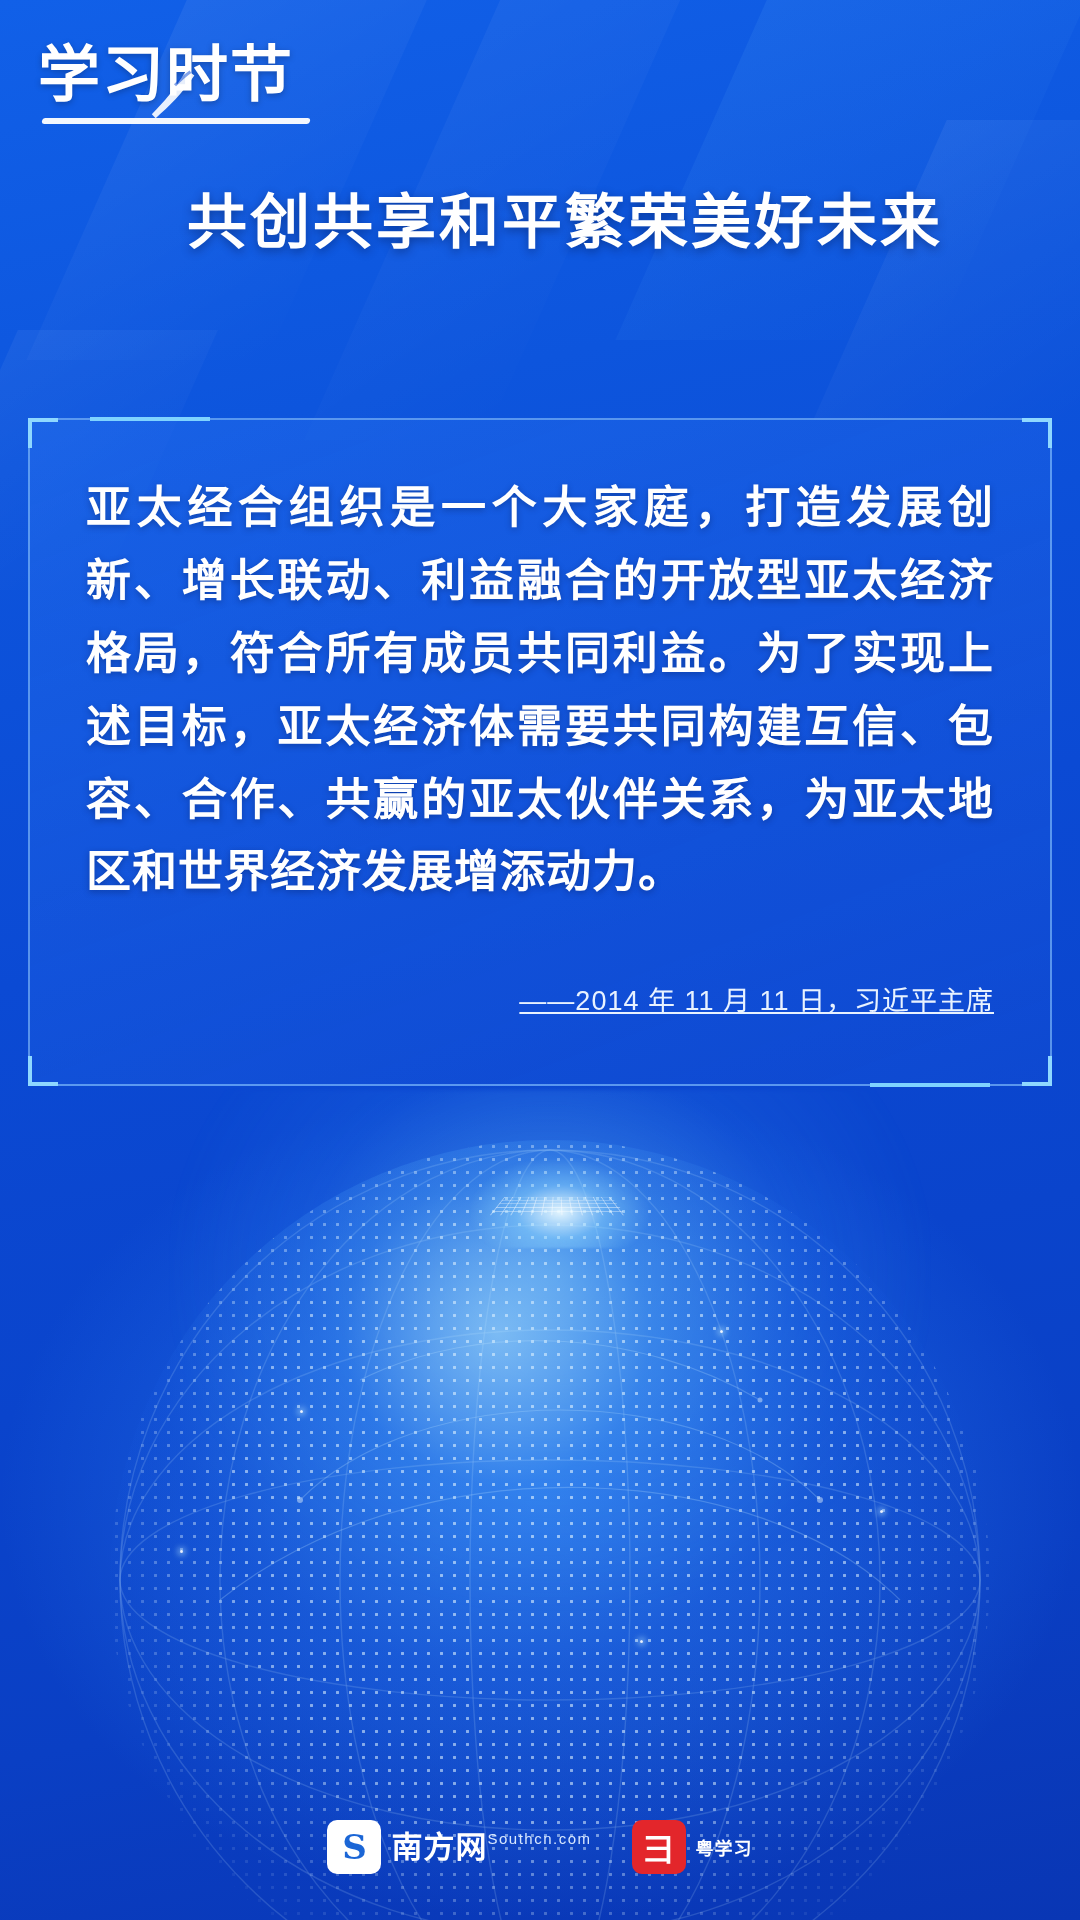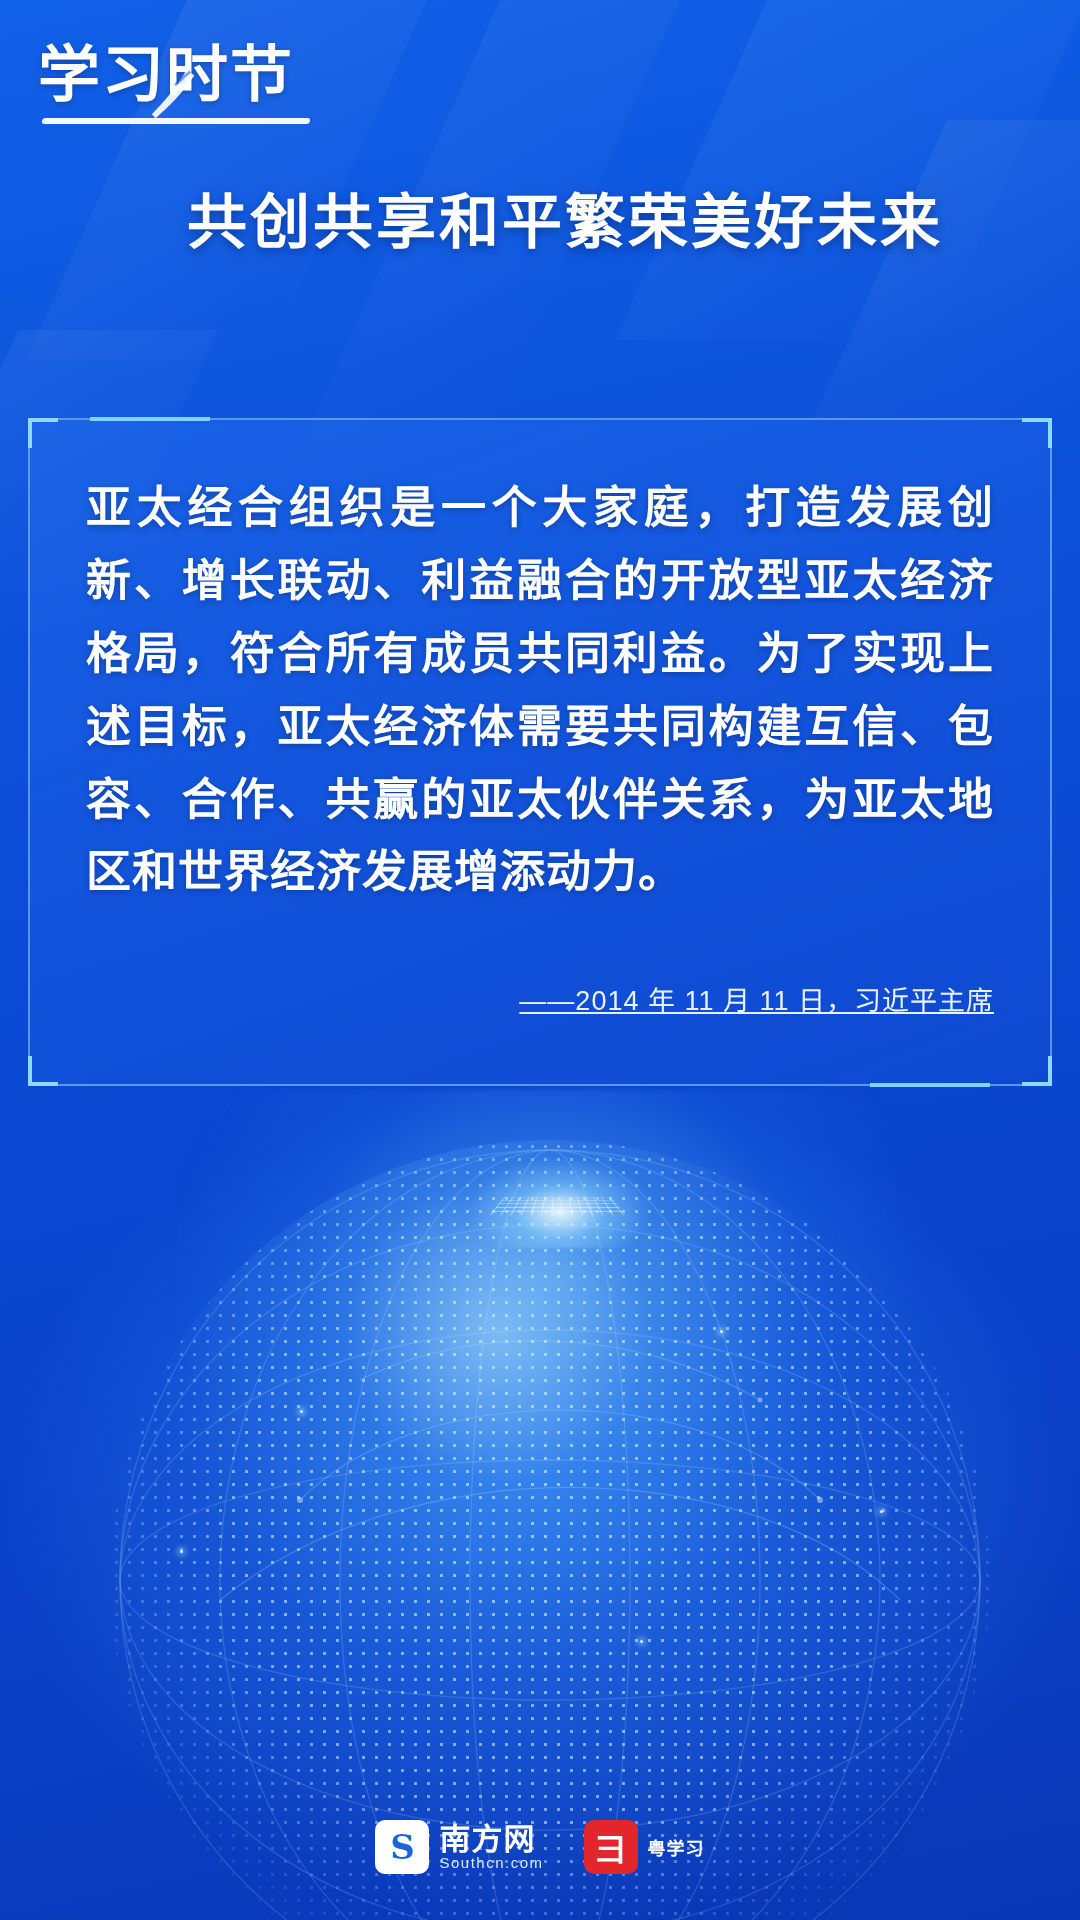--- a/index.html
+++ b/index.html
@@ -252,21 +252,21 @@
   .brand-mark {
     width: 54px;
     height: 54px;
     border-radius: 10px;
     background: #ffffff;
     display: flex;
     align-items: center;
     justify-content: center;
   }
   .brand-mark.red { background: #e3262b; }
-  .brand-names { display: flex; flex-direction: column; line-height: 1.05; }
+  .brand-names { display: flex; flex-direction: row; line-height: 1.05; }
   .brand-cn {
     font-family: "DejaVu Serif", serif;
     font-weight: bold;
     font-size: 31px;
     color: #ffffff;
     letter-spacing: 1px;
   }
   .brand-en {
     font-size: 15px;
     color: #d8e8ff;

